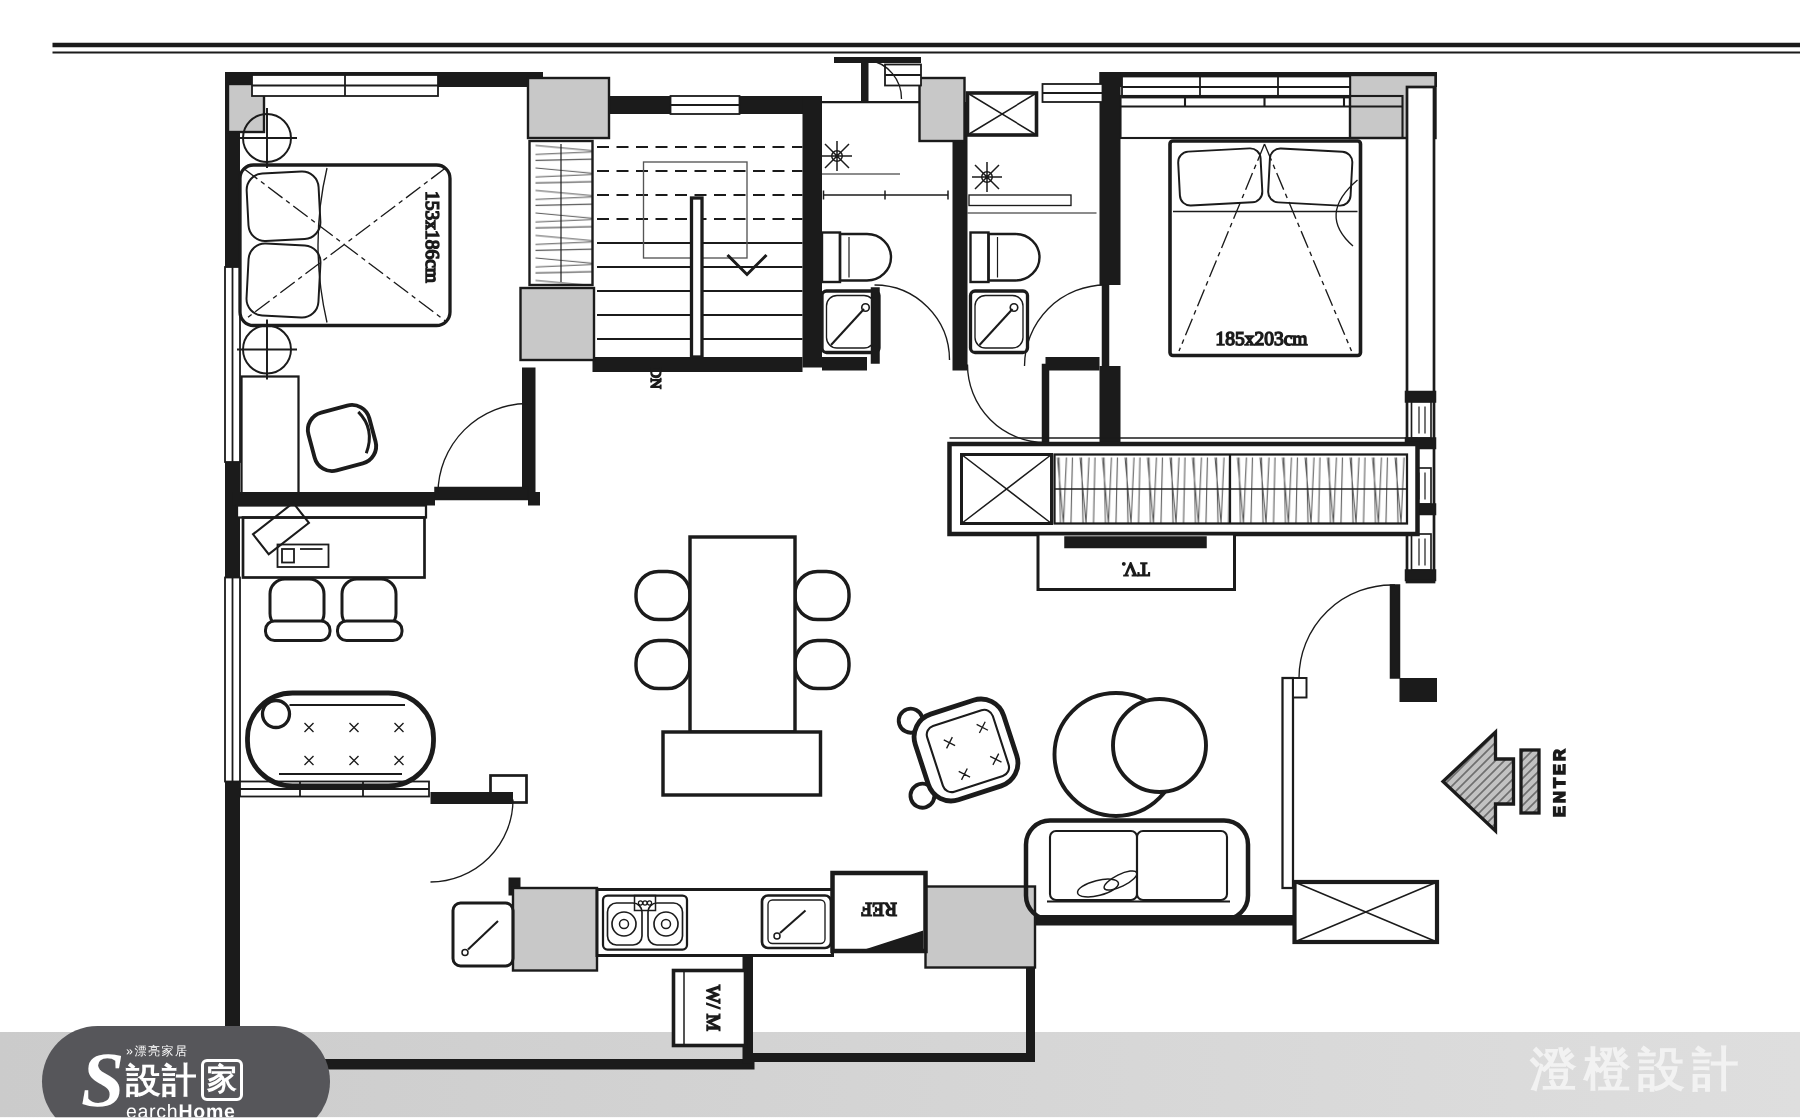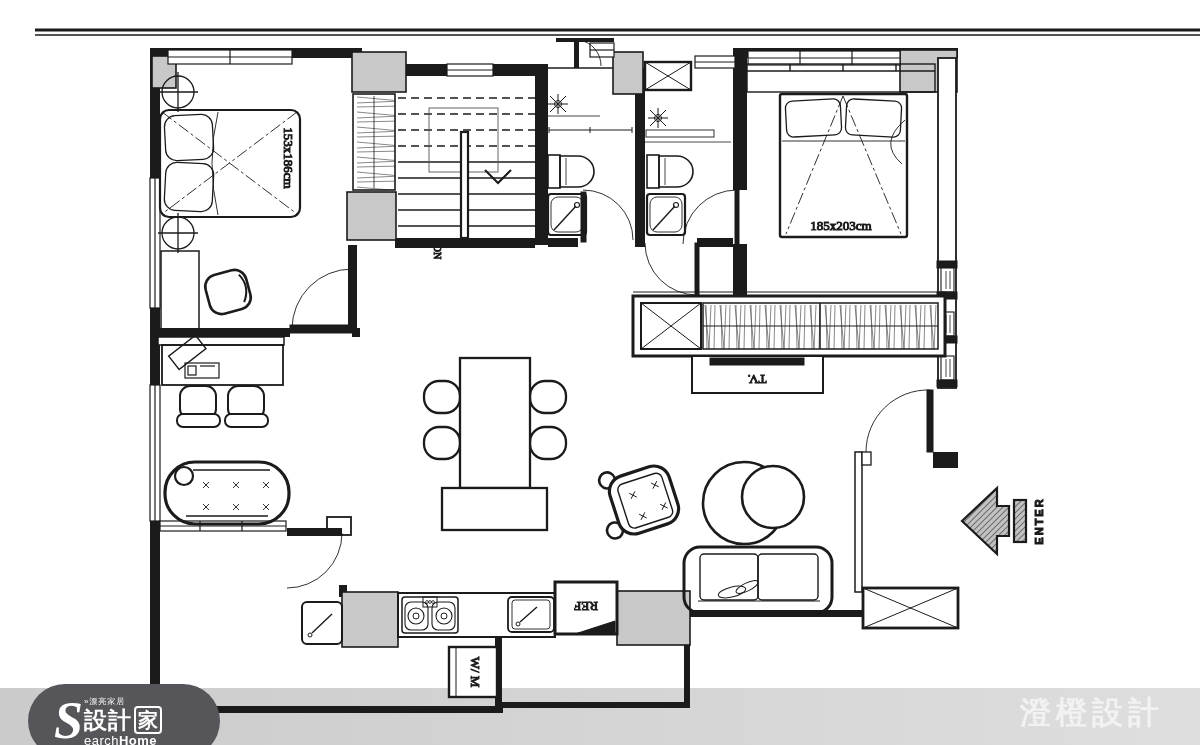--- a/index.html
+++ b/index.html
@@ -7,21 +7,21 @@
          font-family:"Liberation Sans",sans-serif;}
   .band{position:absolute;left:0;top:688px;width:1200px;height:57px;
         background:linear-gradient(90deg,#cbcbcb,#dedede);}
   svg.plan{position:absolute;left:0;top:0;}
   
   .logo-pill{position:absolute;left:28px;top:684px;width:192px;height:74px;background:#56565a;
              border-radius:37px;display:flex;align-items:center;z-index:6;color:#fff;}
   .logo-s{font-family:"Liberation Serif",serif;font-style:italic;font-weight:bold;
           font-size:52px;line-height:44px;margin-left:26px;}
   .logo-body{margin-left:1px;margin-top:2px;}
-  .logo-tag{font-size:8px;letter-spacing:1px;line-height:9px;}
+  .logo-tag{font-size:8px;letter-spacing:1px;line-height:9px;font-family:Liberation Mono, monospace;}
   .logo-cn-row{display:flex;align-items:center;gap:2px;line-height:24px;}
   .logo-cn1{font-size:23px;font-weight:bold;letter-spacing:1px;}
   .logo-cn2{font-size:20px;font-weight:bold;border:2px solid #fff;border-radius:4px;padding:0 2px;}
   .logo-en{font-size:13px;line-height:14px;letter-spacing:.5px;}
   .logo-en b{font-weight:bold;}
   .watermark{position:absolute;right:36px;top:692px;font-size:31px;font-weight:bold;
              color:#f4f4f4;letter-spacing:5px;z-index:6;opacity:.95;}
   text.dim{font-family:"Liberation Serif",serif;font-size:13px;fill:#1b1b1b;}
   text.dn{font-family:"Liberation Serif",serif;font-size:10px;fill:#1b1b1b;}
   text.enter{font-family:"Liberation Sans",sans-serif;font-size:11px;font-weight:bold;

